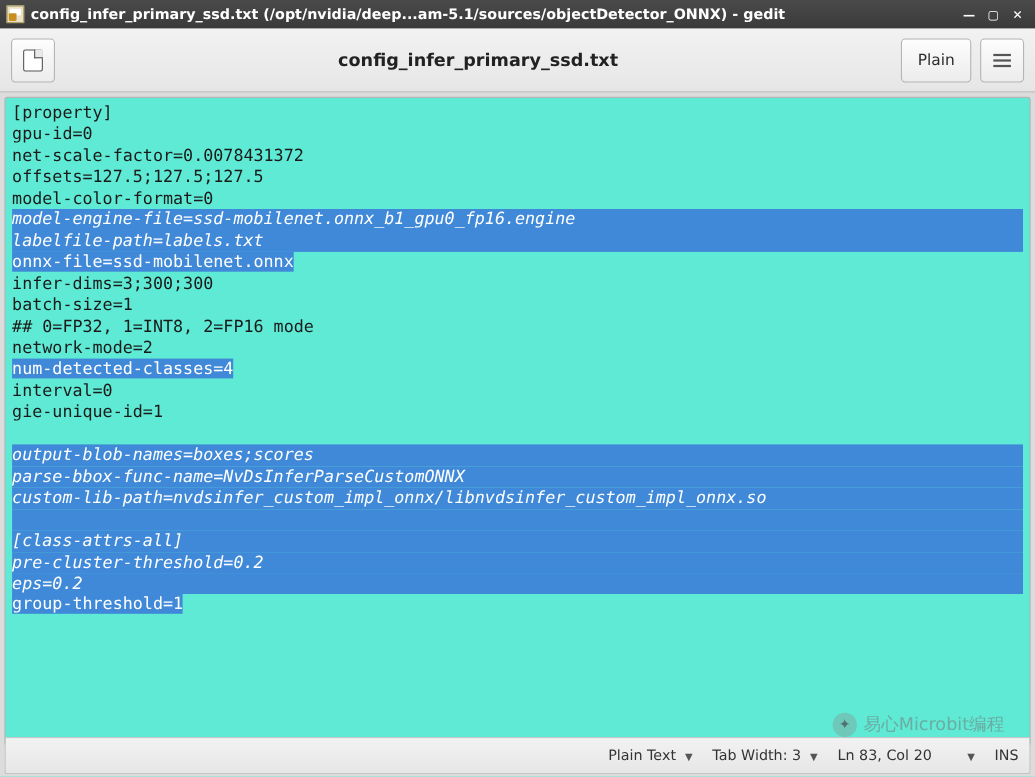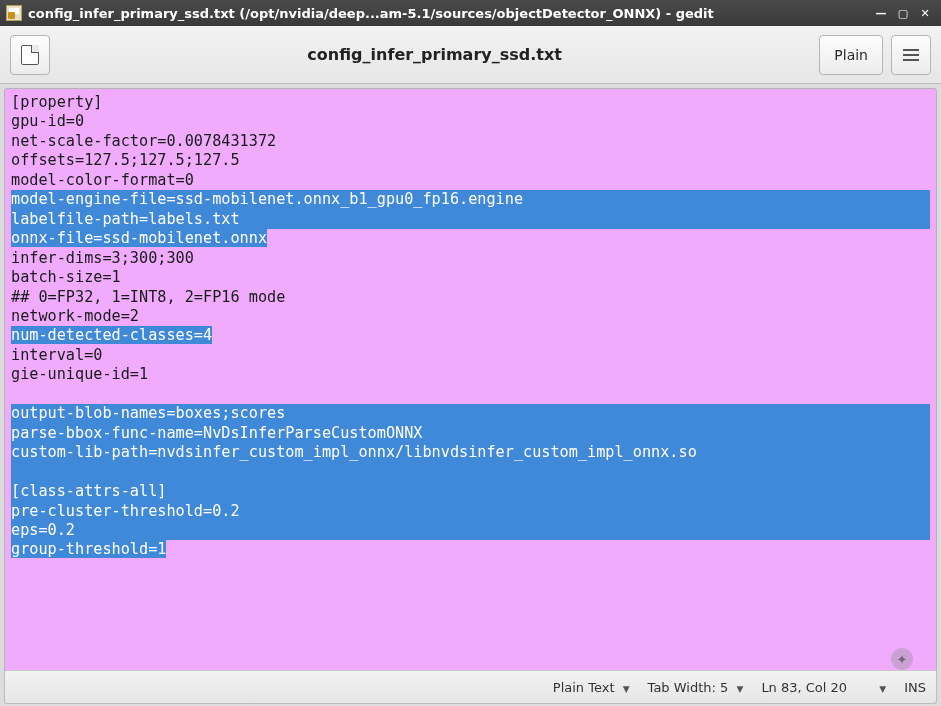--- a/index.html
+++ b/index.html
@@ -78,35 +78,35 @@
   .doc-hdr .fpath { font-size:12px; color:#7a7a7a; white-space:nowrap; overflow:hidden;}
   .hamb { display:block; width:16px; height:2px; background:#555; position:relative;}
   .hamb::before,.hamb::after{content:"";position:absolute;left:0;width:16px;height:2px;background:#555;}
   .hamb::before{top:-5px;} .hamb::after{top:5px;}
   .newdoc {display:inline-block;width:18px;height:20px;border:1.5px solid #555;border-radius:2px;position:relative;background:#fff;}
   .newdoc::after{content:"";position:absolute;right:-1px;top:-1px;width:7px;height:7px;background:#e9e9e9;border-left:1.5px solid #555;border-bottom:1.5px solid #555;}
 
   .editor-wrap {
     position:absolute;
     left:4px; right:4px; top:88px; bottom:28px;
-    background:#f0abfc;
+    background:#5eead4;
     border:1px solid #b5b5b5;
     border-radius:3px;
     overflow:hidden;
   }
   .editor {
     padding: 4px 6px 4px 6px;
     font-family: "DejaVu Sans Mono","Liberation Mono",monospace;
     font-size: 15.2px;
     line-height: 1.28;
     white-space: pre;
     color:#1a1a1a;
   }
   .sel { background:#3f89d8; color:#ffffff; }
-  .sel-line .sel { display:block; }
+  .sel-line .sel { display:block;font-style:italic; }
   .statusbar {
     position:absolute;
     left:4px; right:4px; bottom:2px; height:24px;
     background: linear-gradient(#f2f2f2,#e6e6e6);
     border:1px solid #bdbdbd;
     border-top:1px solid #c7c7c7;
     border-radius:0 0 3px 3px;
     display:flex;
     align-items:center;
     justify-content:flex-end;
@@ -160,25 +160,26 @@
 <div class="editor-wrap">
   <div class="editor" id="editor"><div>[property]</div><div>gpu-id=0</div><div>net-scale-factor=0.0078431372</div><div>offsets=127.5;127.5;127.5</div><div>model-color-format=0</div><div class="sel-line"><span class="sel">model-engine-file=ssd-mobilenet.onnx_b1_gpu0_fp16.engine</span></div><div class="sel-line"><span class="sel">labelfile-path=labels.txt</span></div><div><span class="sel">onnx-file=ssd-mobilenet.onnx</span></div><div>infer-dims=3;300;300</div><div>batch-size=1</div><div>## 0=FP32, 1=INT8, 2=FP16 mode</div><div>network-mode=2</div><div><span class="sel">num-detected-classes=4</span></div><div>interval=0</div><div>gie-unique-id=1</div><div>&nbsp;</div><div class="sel-line"><span class="sel">output-blob-names=boxes;scores</span></div><div class="sel-line"><span class="sel">parse-bbox-func-name=NvDsInferParseCustomONNX</span></div><div class="sel-line"><span class="sel">custom-lib-path=nvdsinfer_custom_impl_onnx/libnvdsinfer_custom_impl_onnx.so</span></div><div class="sel-line"><span class="sel">&nbsp;</span></div><div class="sel-line"><span class="sel">[class-attrs-all]</span></div><div class="sel-line"><span class="sel">pre-cluster-threshold=0.2</span></div><div class="sel-line"><span class="sel">eps=0.2</span></div><div><span class="sel">group-threshold=1</span></div></div>
 </div>
 
 <div class="statusbar">
   <span>
     <span>Plain Text</span>
     <span class="dd">▼</span>
   </span>
   <span>
-    <span>Tab Width: 5</span>
+    <span>Tab Width: 3</span>
     <span class="dd">▼</span>
   </span>
   <span>
     <span>Ln 83, Col 20</span>
     <span class="dd" style="margin-left:28px;">▼</span>
   </span>
   <span>INS</span>
 </div>
 
 <div class="watermark">
   <span class="wm-icon">✦</span>
+  <span>易心Microbit编程</span>
 </div>
 
 </body></html>

